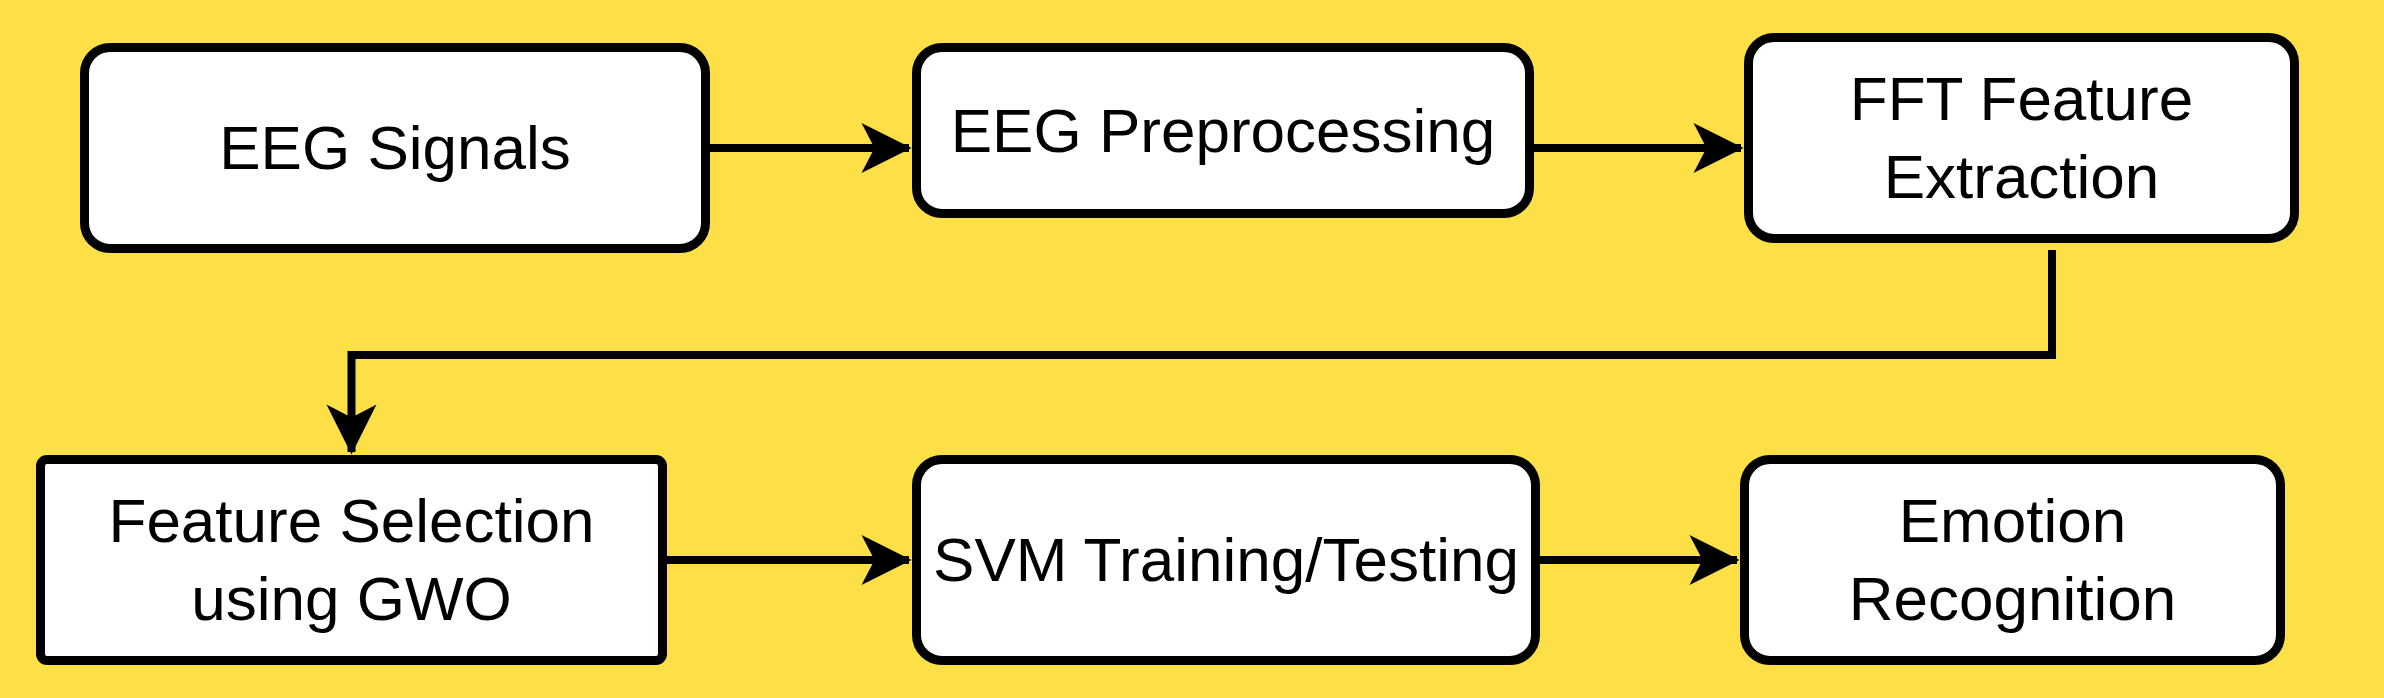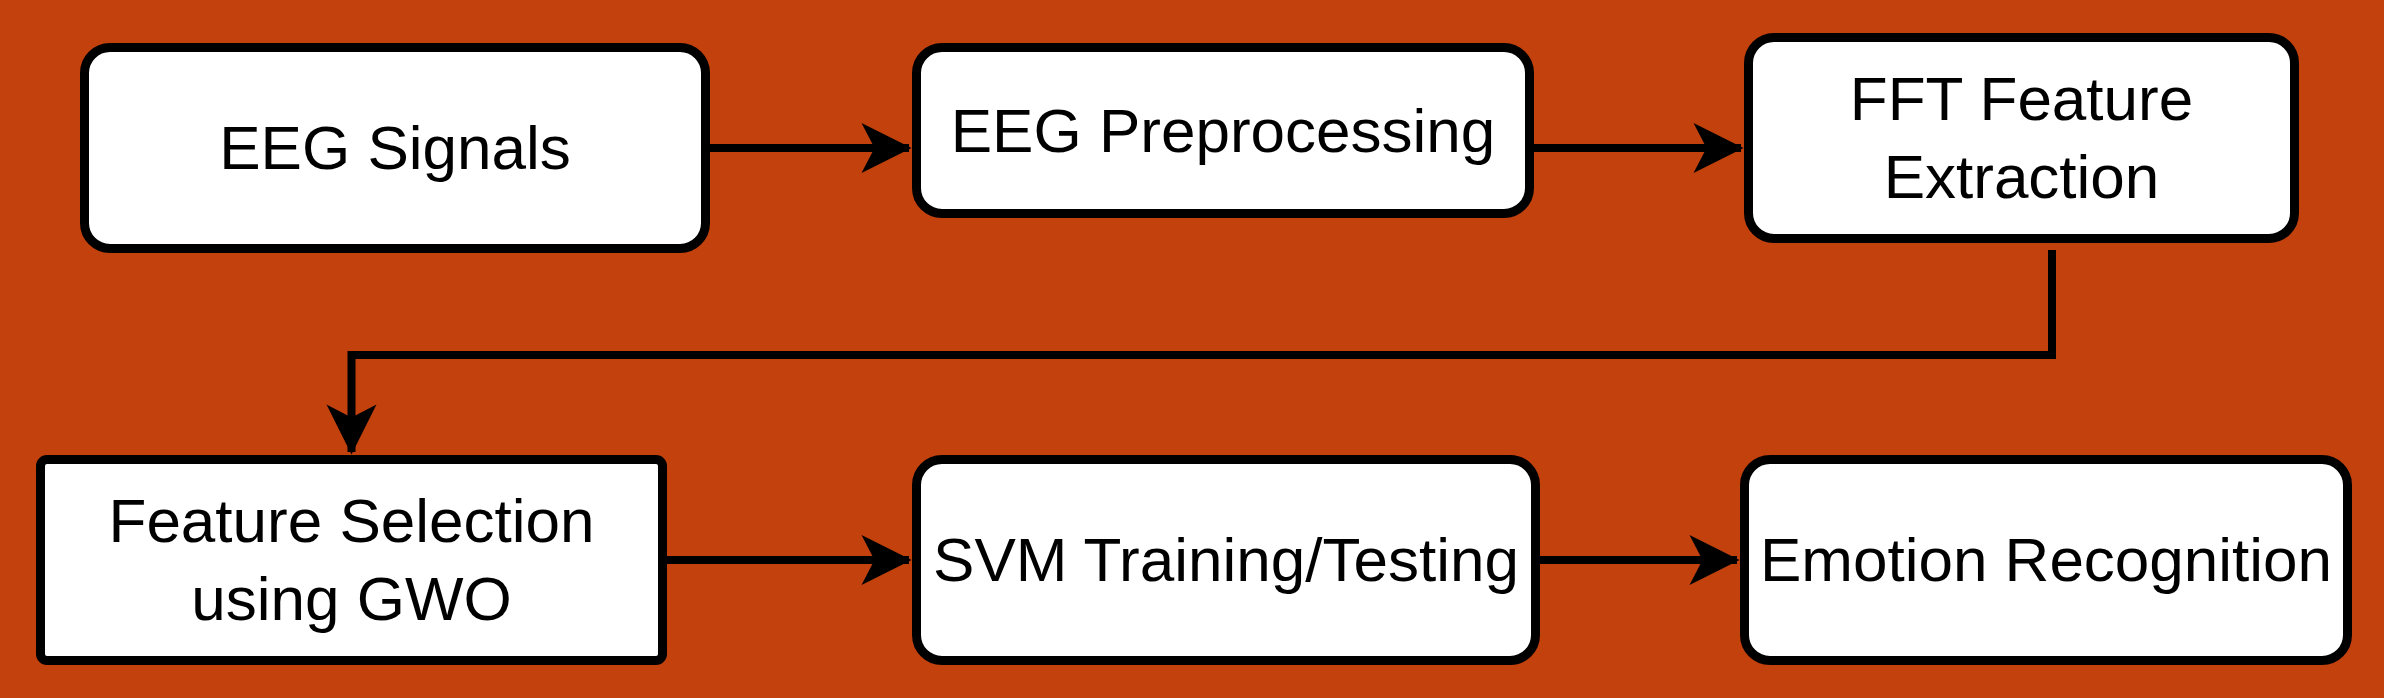--- a/index.html
+++ b/index.html
@@ -4,21 +4,21 @@
 <style>
   html, body {
     margin: 0;
     padding: 0;
     background: #ffffff;
   }
   .canvas {
     position: relative;
     width: 2384px;
     height: 698px;
-    background: #c2410c;
+    background: #fde047;
     font-family: "Liberation Sans", sans-serif;
     overflow: hidden;
   }
   .edges-layer {
     position: absolute;
     left: 0;
     top: 0;
     width: 2384px;
     height: 698px;
   }
@@ -39,21 +39,21 @@
     text-align: center;
     white-space: pre-line;
     letter-spacing: 0px;
   }
   
   #n-eeg-signals            { left: 80px;   top: 43px;  width: 630px; height: 210px; }
   #n-eeg-preprocessing      { left: 912px;  top: 43px;  width: 622px; height: 175px; }
   #n-fft-feature-extraction { left: 1744px; top: 33px;  width: 555px; height: 210px; }
   #n-feature-selection-gwo  { left: 36px;   top: 455px; width: 631px; height: 210px; border-radius: 11px; }
   #n-svm-training-testing   { left: 912px;  top: 455px; width: 628px; height: 210px; }
-  #n-emotion-recognition    { left: 1740px; top: 455px; width: 612px; height: 210px; }
+  #n-emotion-recognition    { left: 1740px; top: 455px; width: 545px; height: 210px; }
 </style>
 </head>
 <body>
 
 <div class="canvas">
 
   <svg class="edges-layer" viewBox="0 0 2384 698" xmlns="http://www.w3.org/2000/svg" aria-hidden="true">
     <defs>
       <marker id="arrowhead" viewBox="0 0 12 12" refX="10.5" refY="6" markerWidth="7.5" markerHeight="7.5" orient="auto" markerUnits="strokeWidth">
         <path d="M1,1 L11,6 L1,11 L3.6,6 Z" fill="#000000"></path>

